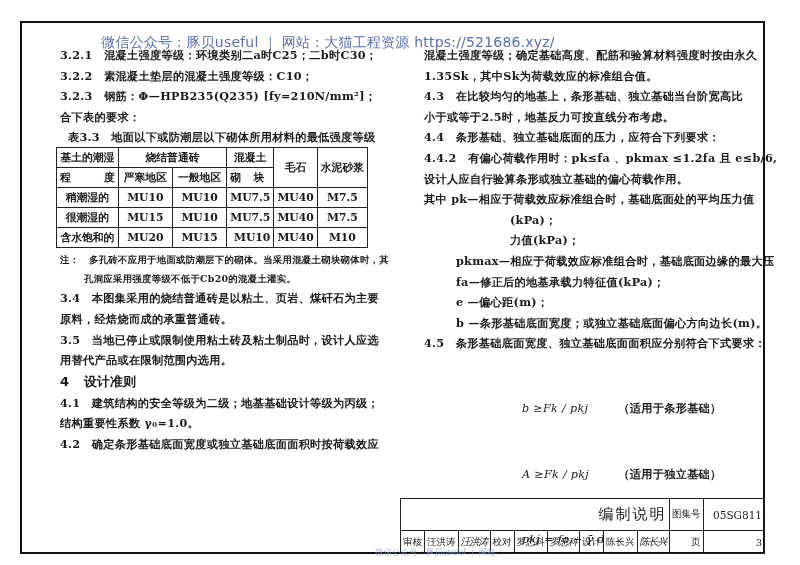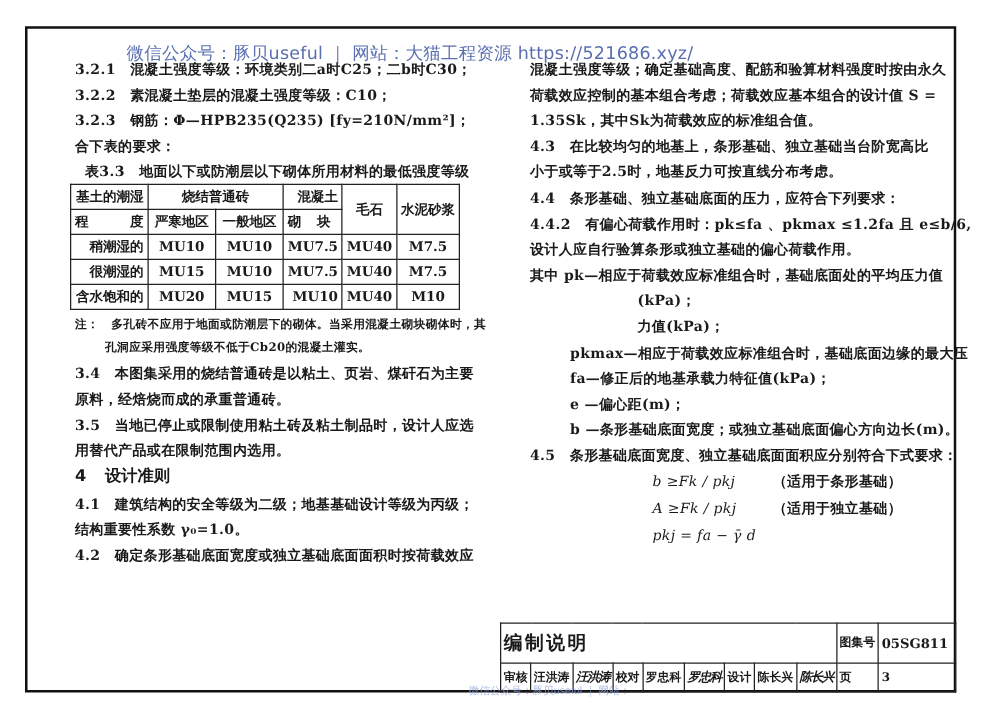--- a/index.html
+++ b/index.html
@@ -10,33 +10,33 @@
   .watermark-bottom { position:absolute; left:375px; top:547px; font-size:8.5px; color:#8fa3d8;
          opacity:0.75; font-family:Liberation Sans, sans-serif; white-space:nowrap; }
   .frame { position:absolute; left:20px; top:21px; width:745px; height:533px;
          border:2px solid #111; box-sizing:border-box; }
   .col-left { position:absolute; left:60px; top:45px; width:335px; }
   .col-right { position:absolute; left:424px; top:45px; width:340px; }
   .line { font-size:11.2px; line-height:20.6px; white-space:nowrap; font-weight:bold; letter-spacing:0.3px; }
   .line.small { font-size:9.4px; line-height:19px; }
   .indent1 { padding-left:32px; }
   .indent3 { padding-left:86px; }
-  .indent-formula { padding-left:98px; }
+  .indent-formula { padding-left:98px;margin-top:44px; }
   .section-title { font-family:"DejaVu Sans", sans-serif; font-size:13px; font-weight:bold; line-height:22px; }
   .section-title .num { display:inline-block; width:24px; }
   .table-caption { font-size:11.2px; font-weight:bold; line-height:20px; padding-left:8px; letter-spacing:0.3px; }
   table.mat { border-collapse:collapse; margin-left:-4px; width:312px; font-size:10.8px; font-weight:bold; }
   table.mat td { border:1.4px solid #222; height:19px; padding:0 3px; text-align:center; white-space:nowrap; }
-  table.mat td.left { text-align:right; }
+  table.mat td.left { text-align:center; }
   table.mat td.right { text-align:right; }
   .spread { display:flex; justify-content:space-between; }
   .math { font-family:"DejaVu Serif", serif; font-style:italic; font-weight:normal; }
   .title-block { position:absolute; left:400px; top:498px; width:365px; height:56px; }
   table.tb { border-collapse:collapse; width:100%; height:100%; }
-  table.tb td { border:1.4px solid #222; text-align:left; font-weight:bold; font-size:9.5px; padding:0 2px; white-space:nowrap; }
+  table.tb td { border:1.4px solid #222; text-align:right; font-weight:normal; font-size:9.5px; padding:0 2px; white-space:nowrap; }
   .tb-title { font-family:"DejaVu Sans", sans-serif; font-size:15px !important; letter-spacing:2px; }
   .sig { font-family:"DejaVu Serif", serif; font-style:italic; font-size:10px !important; letter-spacing:-1px; }
 </style>
 </head>
 <body>
 
 <div class="watermark-top">微信公众号：豚贝useful ｜ 网站：大猫工程资源 https://521686.xyz/</div>
 
 <div class="frame"></div>
 
@@ -111,21 +111,20 @@
   <div class="section-title">
     <span class="num">4</span><span>设计准则</span>
   </div>
   <div class="line">4.1　建筑结构的安全等级为二级；地基基础设计等级为丙级；</div>
   <div class="line">结构重要性系数 γ₀=1.0。</div>
   <div class="line">4.2　确定条形基础底面宽度或独立基础底面面积时按荷载效应</div>
 </div>
 
 <div class="col-right">
   <div class="line">混凝土强度等级；确定基础高度、配筋和验算材料强度时按由永久</div>
-  <div class="line">荷载效应控制的基本组合考虑；荷载效应基本组合的设计值 S =</div>
   <div class="line">1.35Sk，其中Sk为荷载效应的标准组合值。</div>
   <div class="line">4.3　在比较均匀的地基上，条形基础、独立基础当台阶宽高比</div>
   <div class="line">小于或等于2.5时，地基反力可按直线分布考虑。</div>
   <div class="line">4.4　条形基础、独立基础底面的压力，应符合下列要求：</div>
   <div class="line">4.4.2　有偏心荷载作用时：pk≤fa 、pkmax ≤1.2fa 且 e≤b/6,</div>
   <div class="line">设计人应自行验算条形或独立基础的偏心荷载作用。</div>
   <div class="line">其中 pk—相应于荷载效应标准组合时，基础底面处的平均压力值</div>
   <div class="line indent3">(kPa)；</div>
   <div class="line indent3">力值(kPa)；</div>
   <div class="line indent1">pkmax—相应于荷载效应标准组合时，基础底面边缘的最大压</div>

